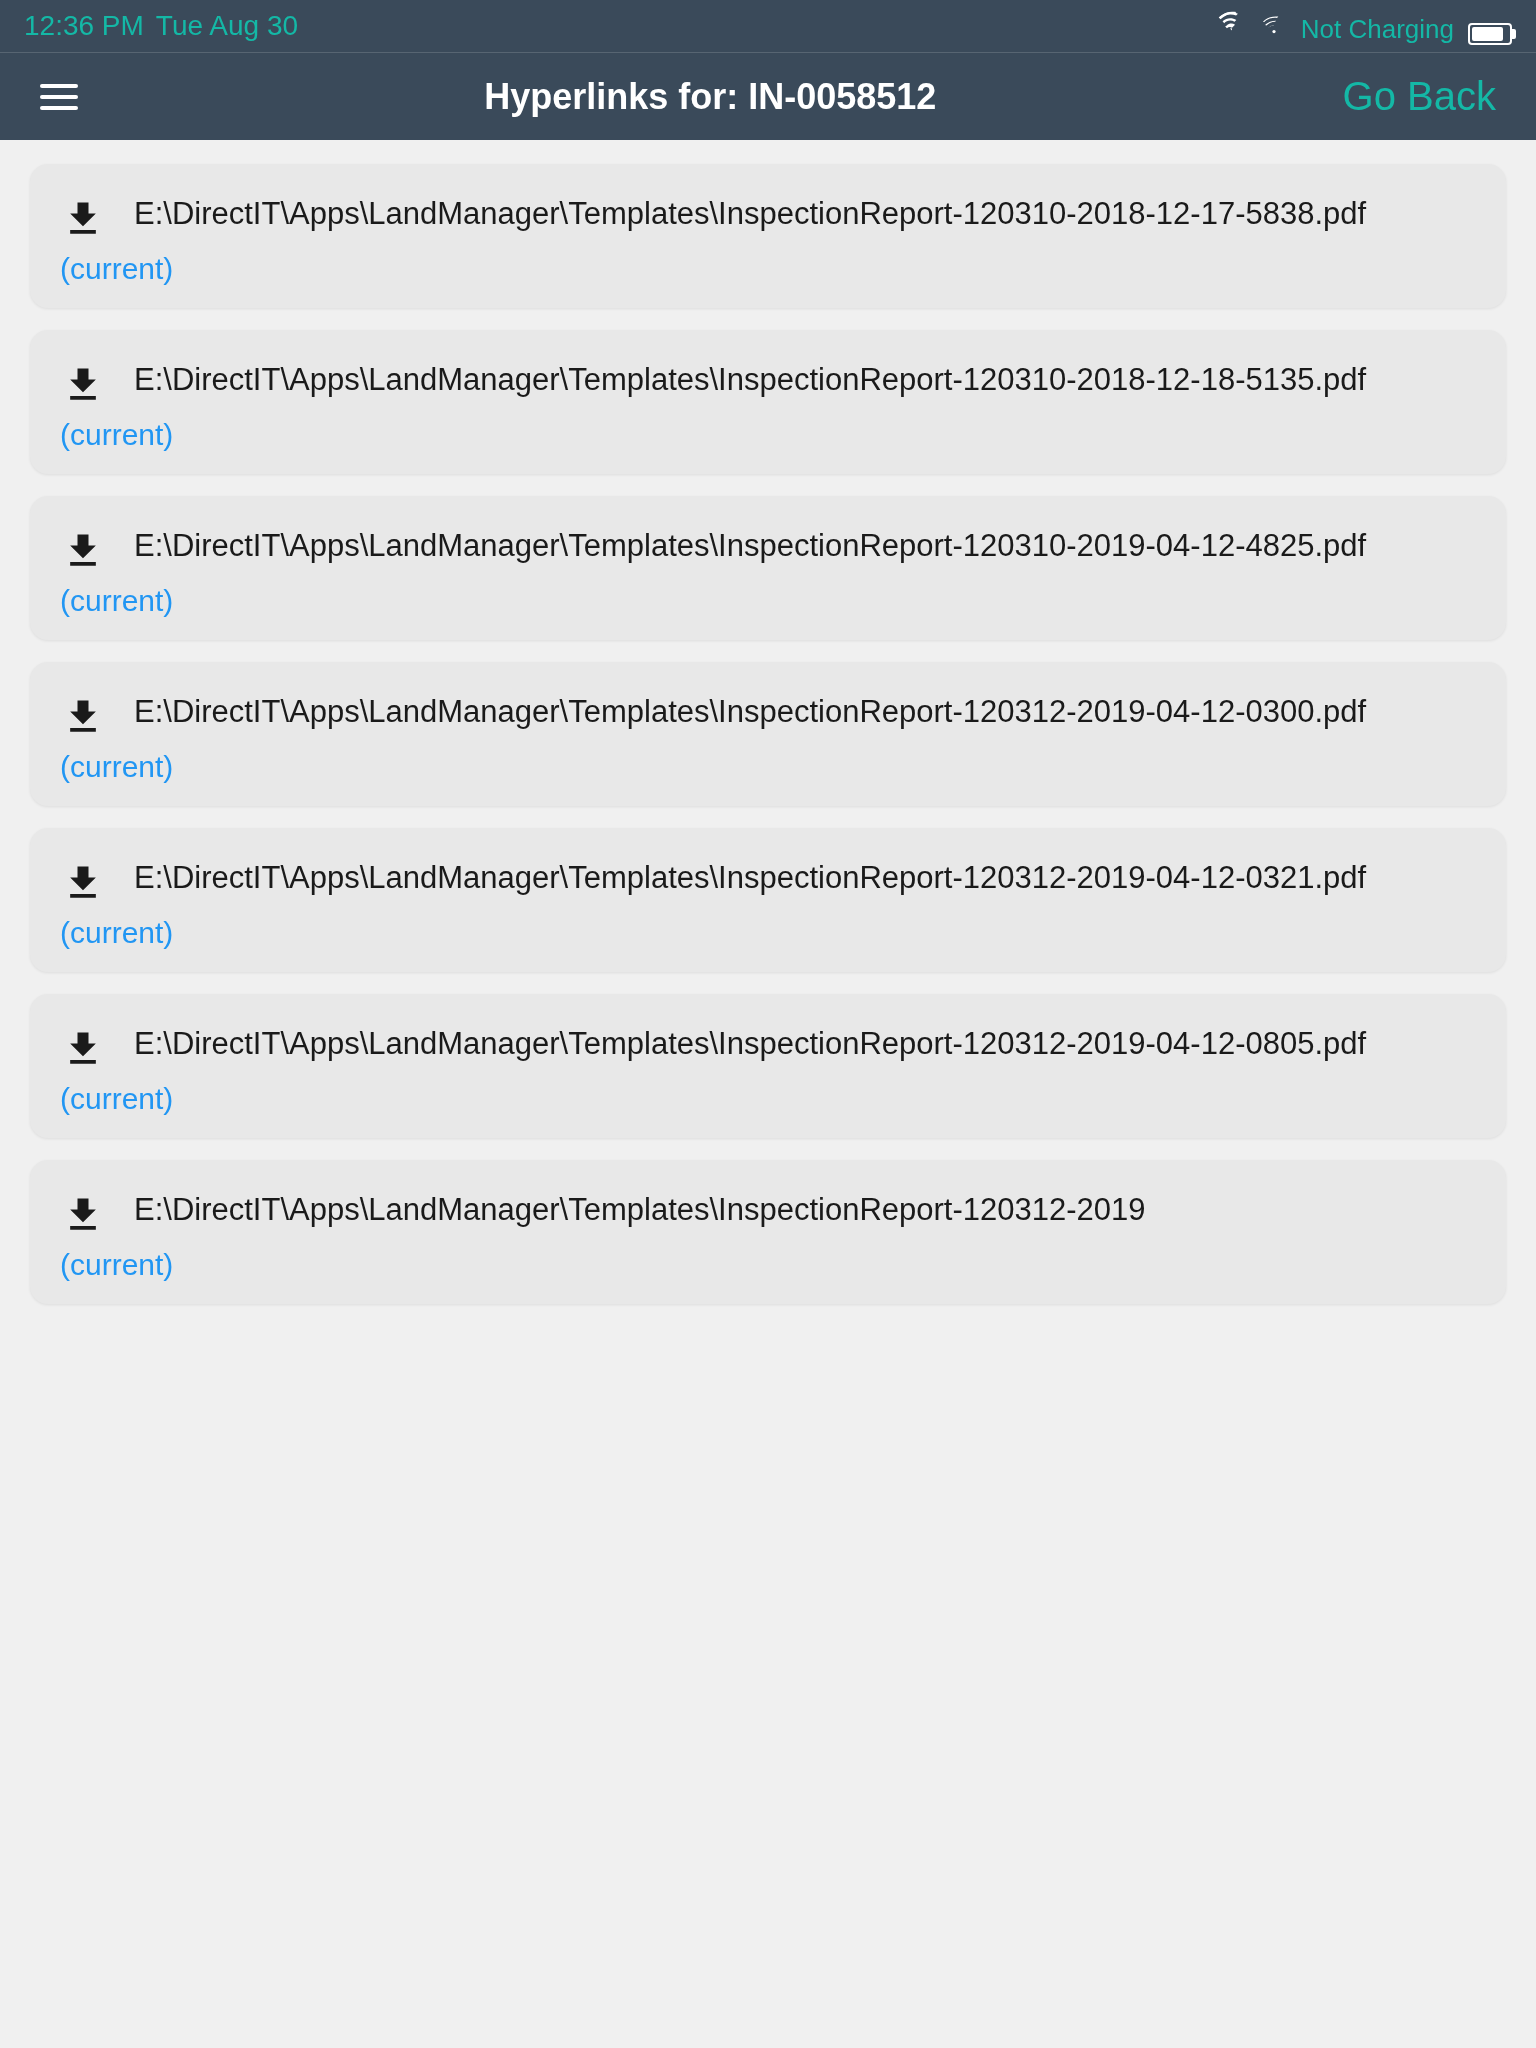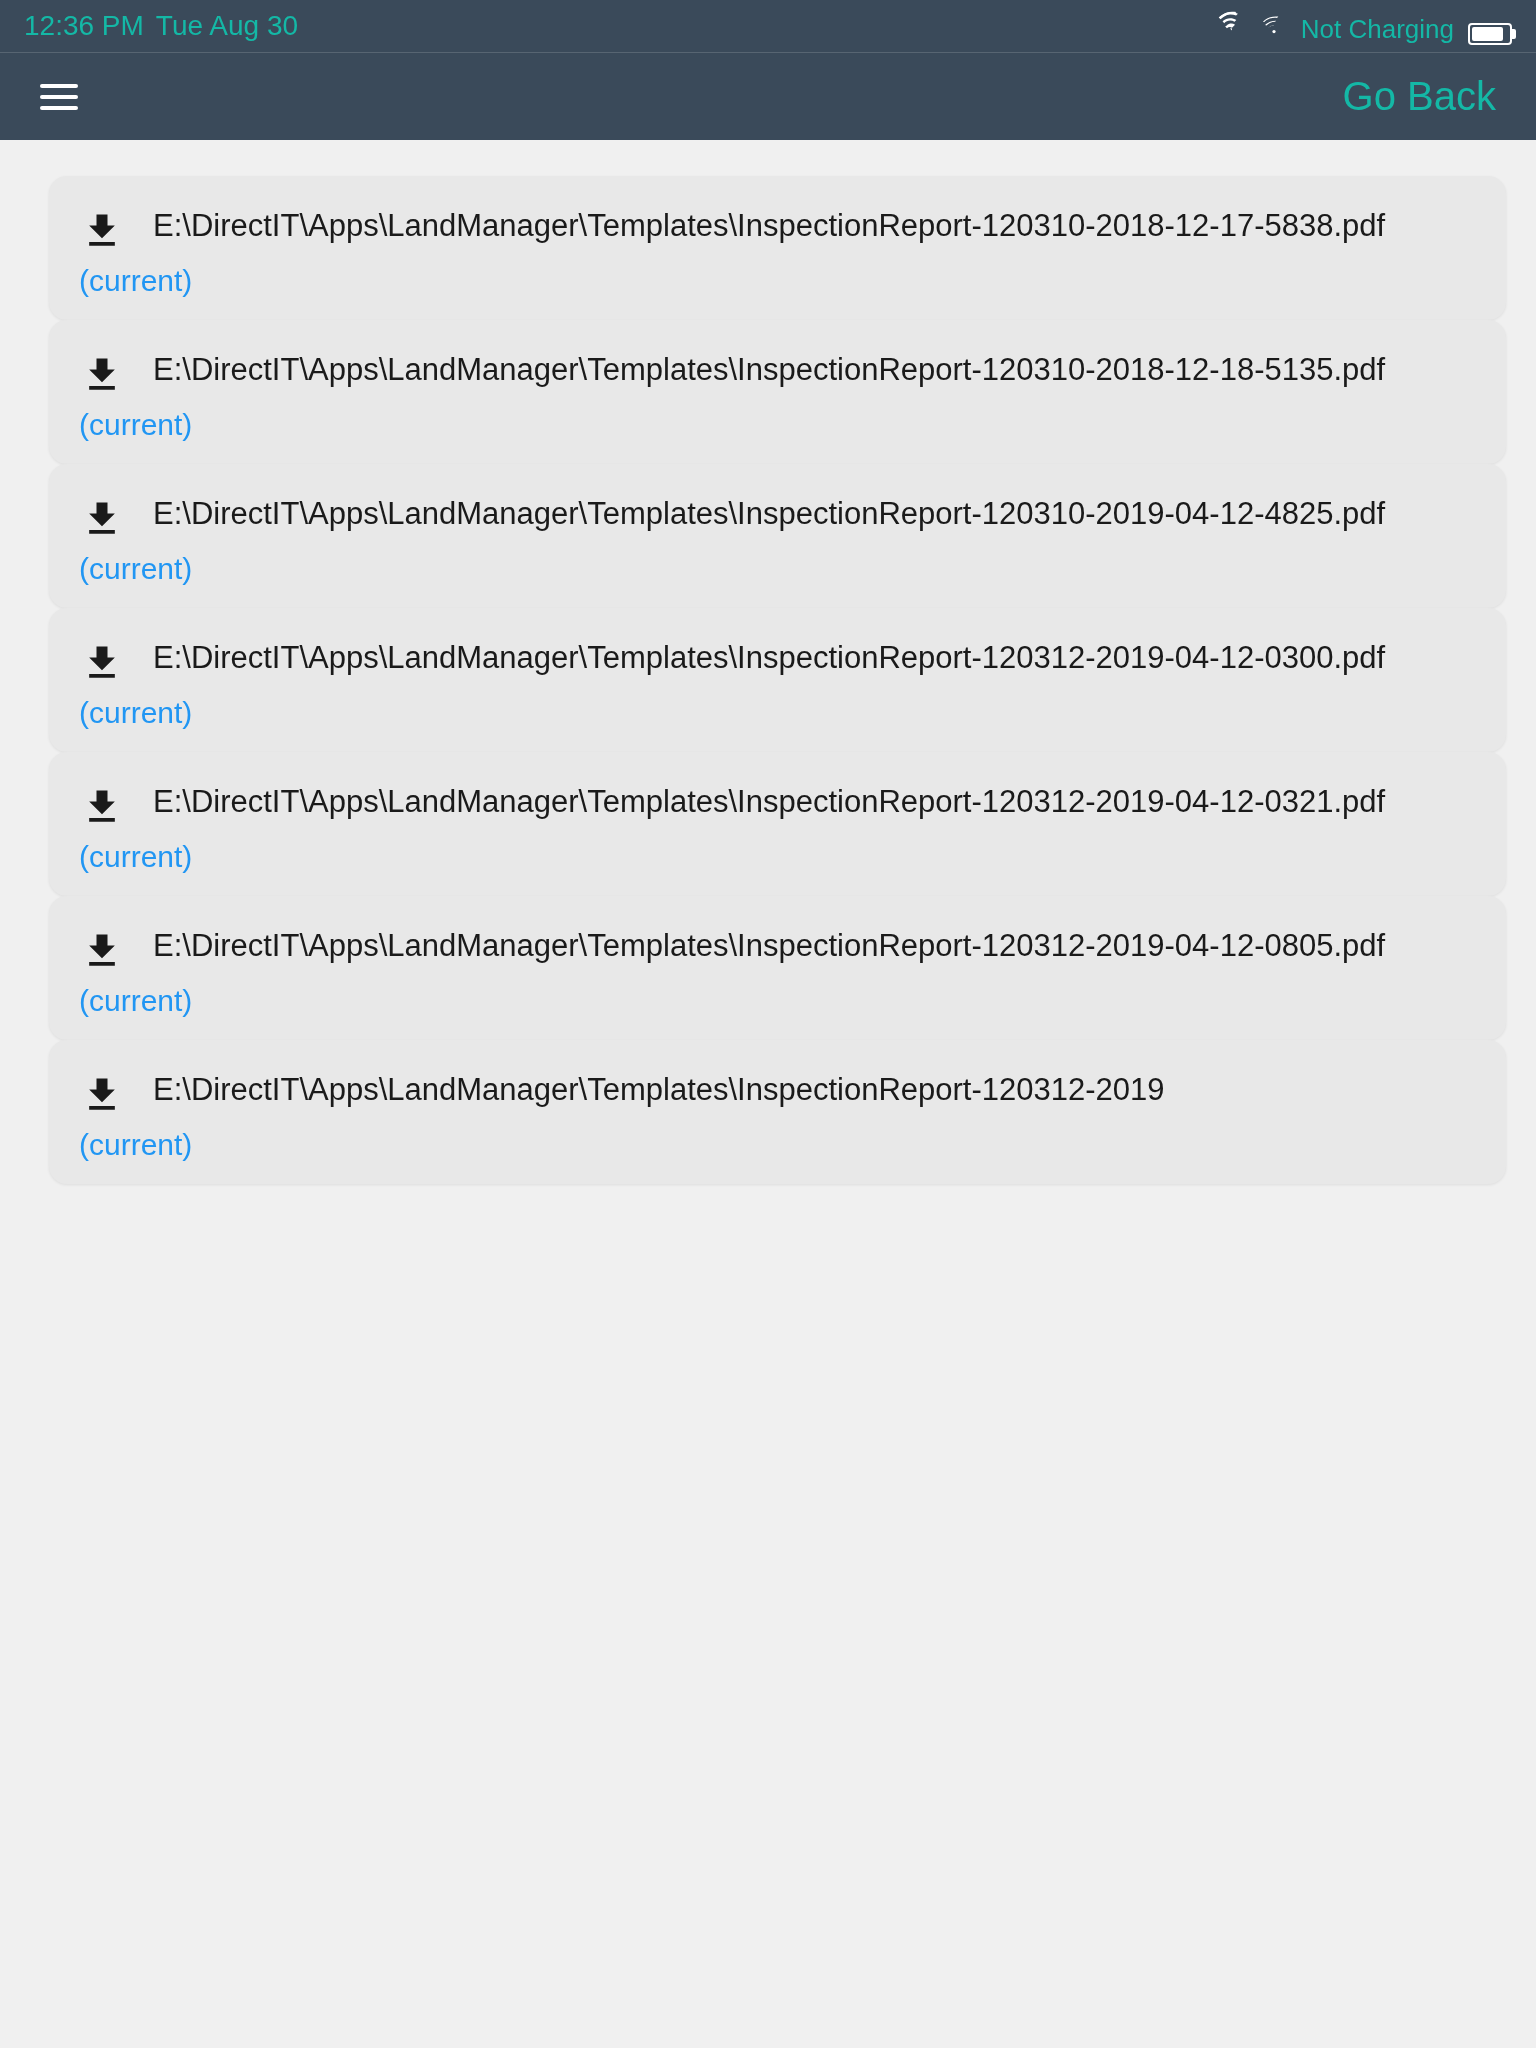--- a/index.html
+++ b/index.html
@@ -120,24 +120,24 @@
       color: #14b8a6;
       background: none;
       border: none;
       cursor: pointer;
       padding: 10px;
       white-space: nowrap;
     }
 
     
     .content {
-      padding: 36px 30px;
+      padding: 24px 30px;
       display: flex;
       flex-direction: column;
-      margin-left: 19px;
+      gap: 22px;
     }
 
     
     .file-card {
       background: #e8e8e8;
       border-radius: 18px;
       padding: 28px 30px 22px 30px;
       display: flex;
       flex-direction: column;
       position: relative;
@@ -219,20 +219,21 @@
     </span>
   </div>
 </div>
 
 <div class="nav-bar">
   <div class="nav-menu-icon">
     <span></span>
     <span></span>
     <span></span>
   </div>
+  <div class="nav-title">Hyperlinks for: IN-0058512</div>
   <button class="nav-back-btn">Go Back</button>
 </div>
 
 <div class="content" id="file-list-container">
 <div class="file-card">
       <div class="file-card-body">
         <div class="download-icon">
           <div class="download-arrow">
             <svg viewBox="0 0 24 24" xmlns="http://www.w3.org/2000/svg">
               <path d="M19 9h-4V3H9v6H5l7 7 7-7zM5 18v2h14v-2H5z"></path>

